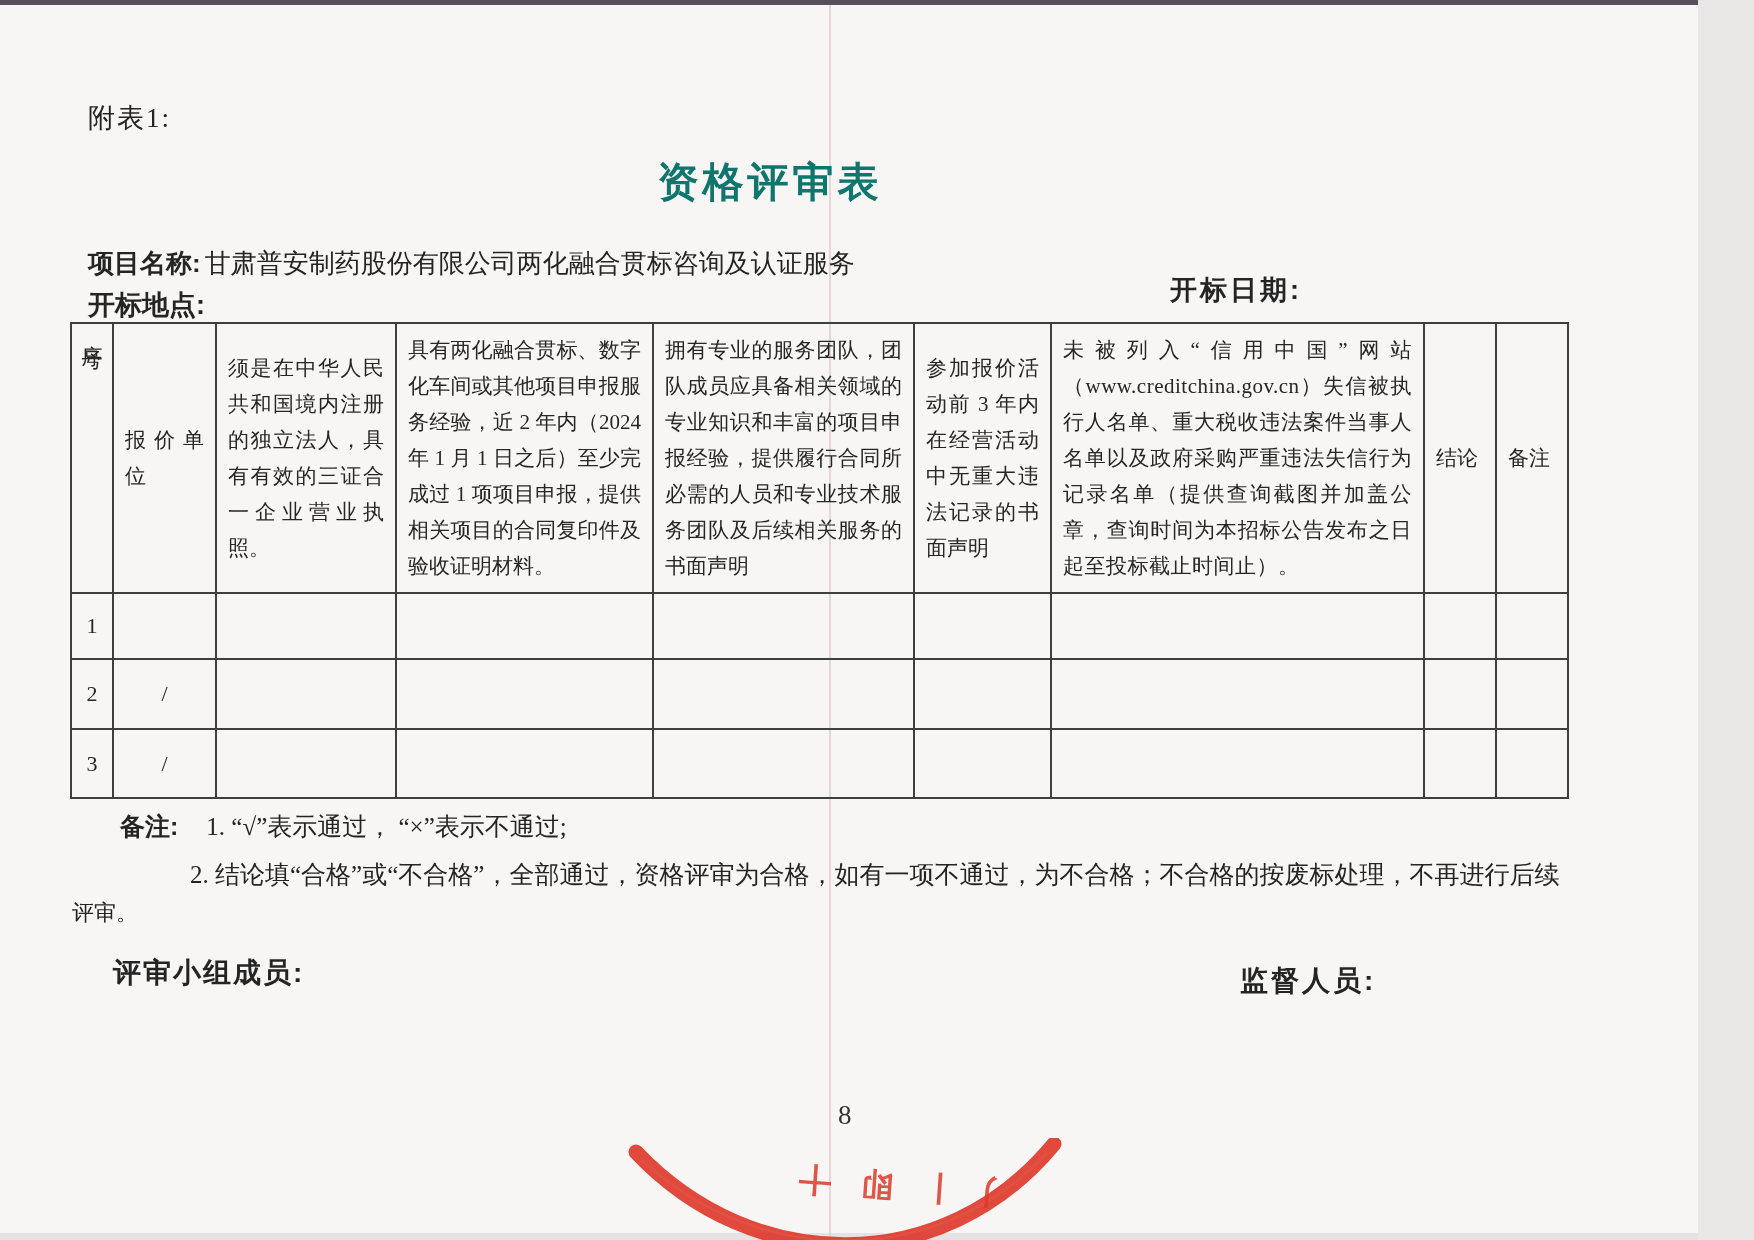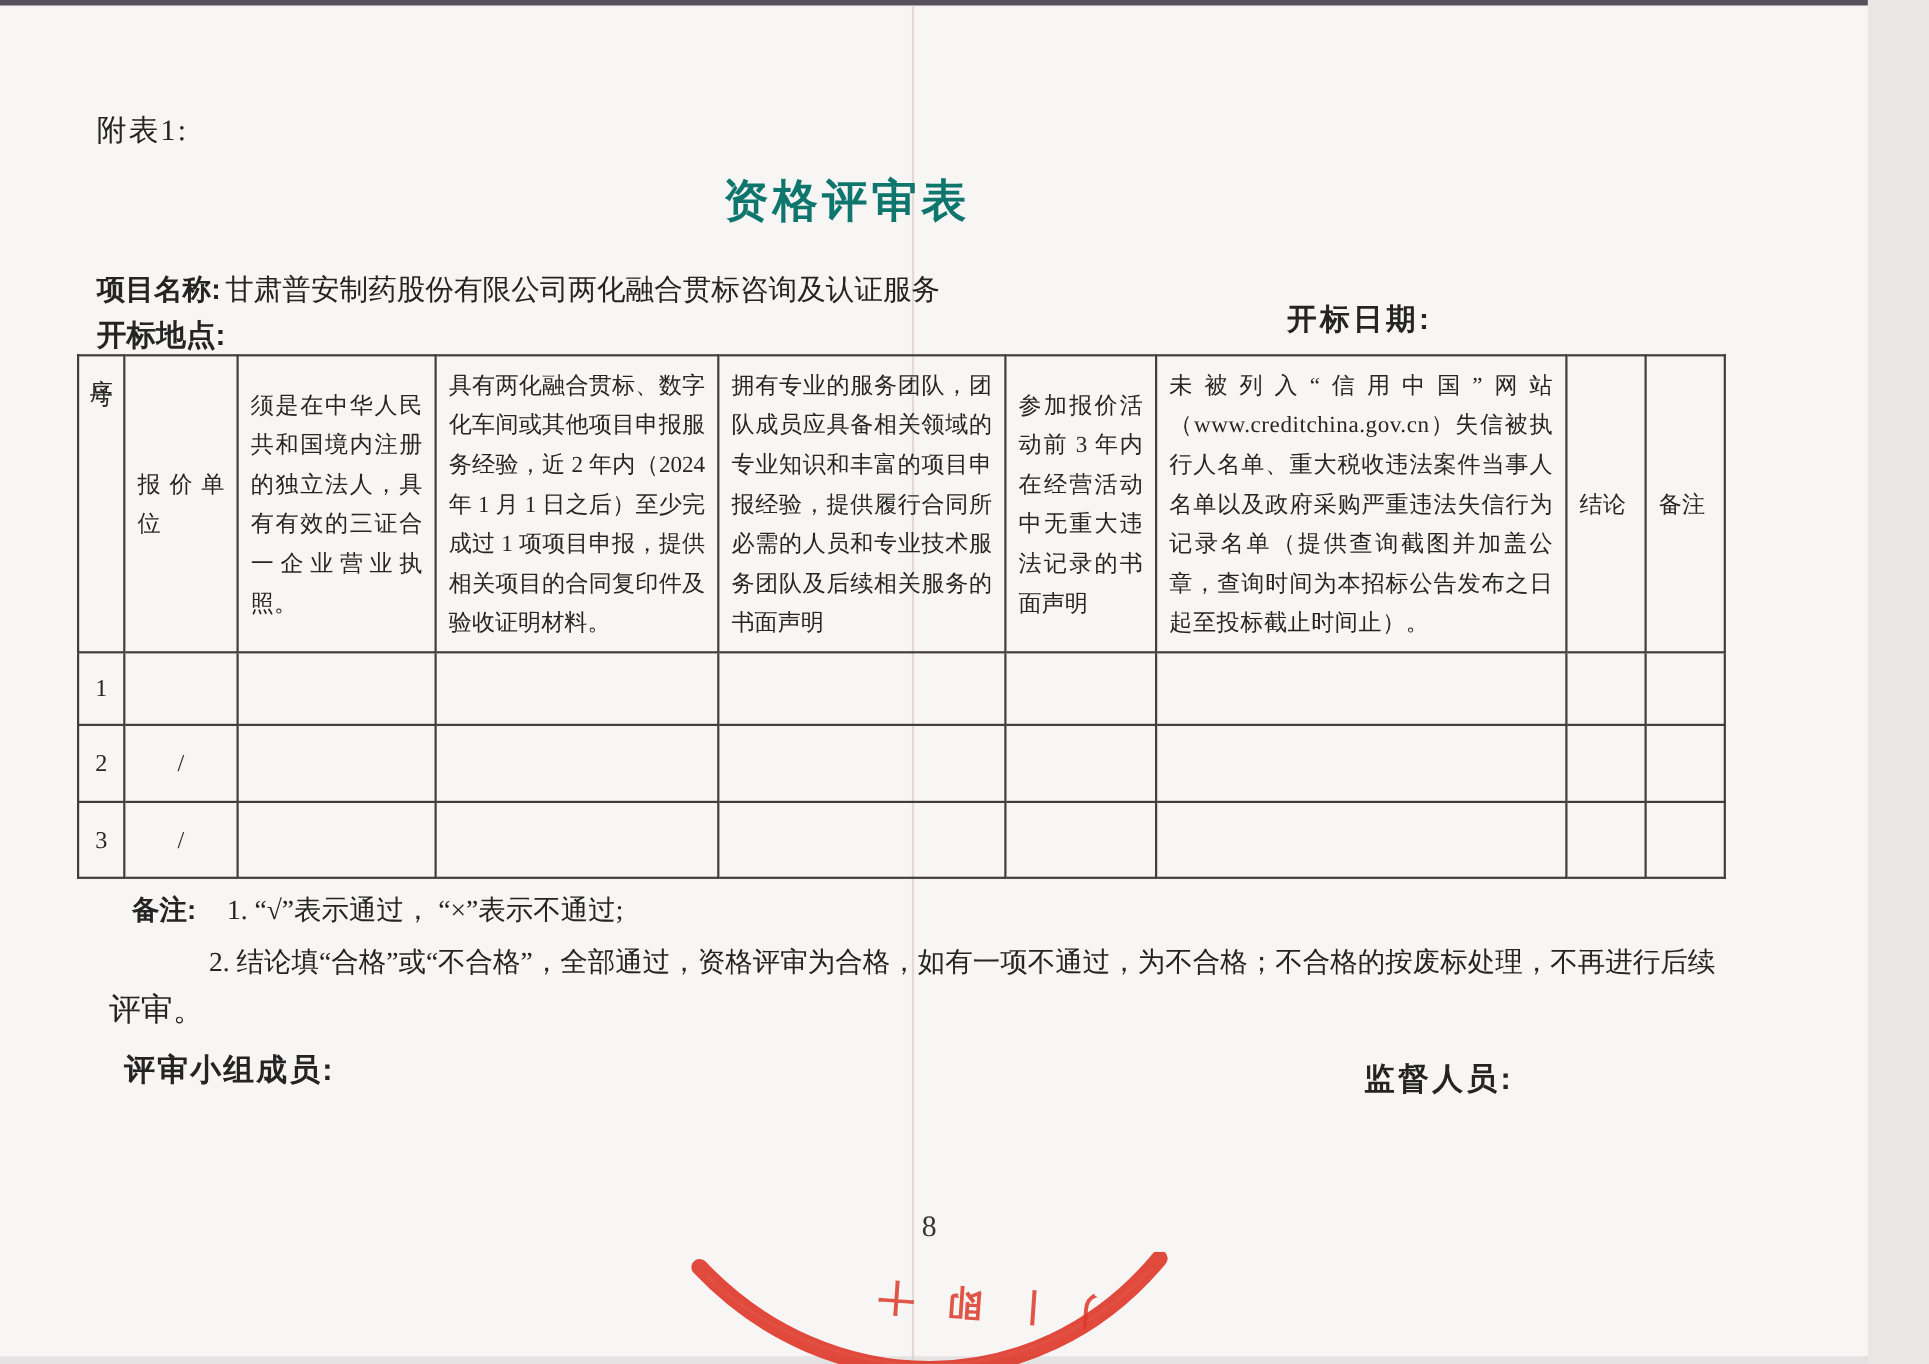--- a/index.html
+++ b/index.html
@@ -43,21 +43,21 @@
   td.c4{line-height:37px;}
   td.c7{font-size:20px;line-height:32px;letter-spacing:0.5px;}
   tr.hdr{height:270px;}
   tr.r1{height:66px;} tr.r2{height:70px;} tr.r3{height:69px;}
   tr.datarow td{text-align:center;font-size:22px;}
   td.hdr-bottom{border-bottom-width:3px;}
 
   .notes1{left:120px;top:810px;font-size:25px;white-space:nowrap;}
   .notes1 .blabel{margin-right:28px;}
   .notes2{left:190px;top:858px;font-size:25px;white-space:nowrap;}
-  .notes2b{left:99px;top:898px;font-size:29px;}
+  .notes2b{left:72px;top:898px;font-size:22px;}
   .notes3{left:190px;top:924px;font-size:25px;white-space:nowrap;}
   .sign-left{left:113px;top:954px;font-size:28px;letter-spacing:2px;}
   .sign-right{left:1240px;top:962px;font-size:28px;letter-spacing:3px;}
   .pagenum{left:838px;top:1100px;font-size:27px;color:#333;}
 
   .stamp-wrap{left:628px;top:1138px;width:434px;height:102px;overflow:hidden;}
   .stamp-text{
     left:788px;top:1162px;font-size:33px;color:#dd3a2b;opacity:0.85;
     transform:rotate(184deg);letter-spacing:10px;
     font-family:"Liberation Sans","DejaVu Sans",sans-serif;font-weight:bold;

